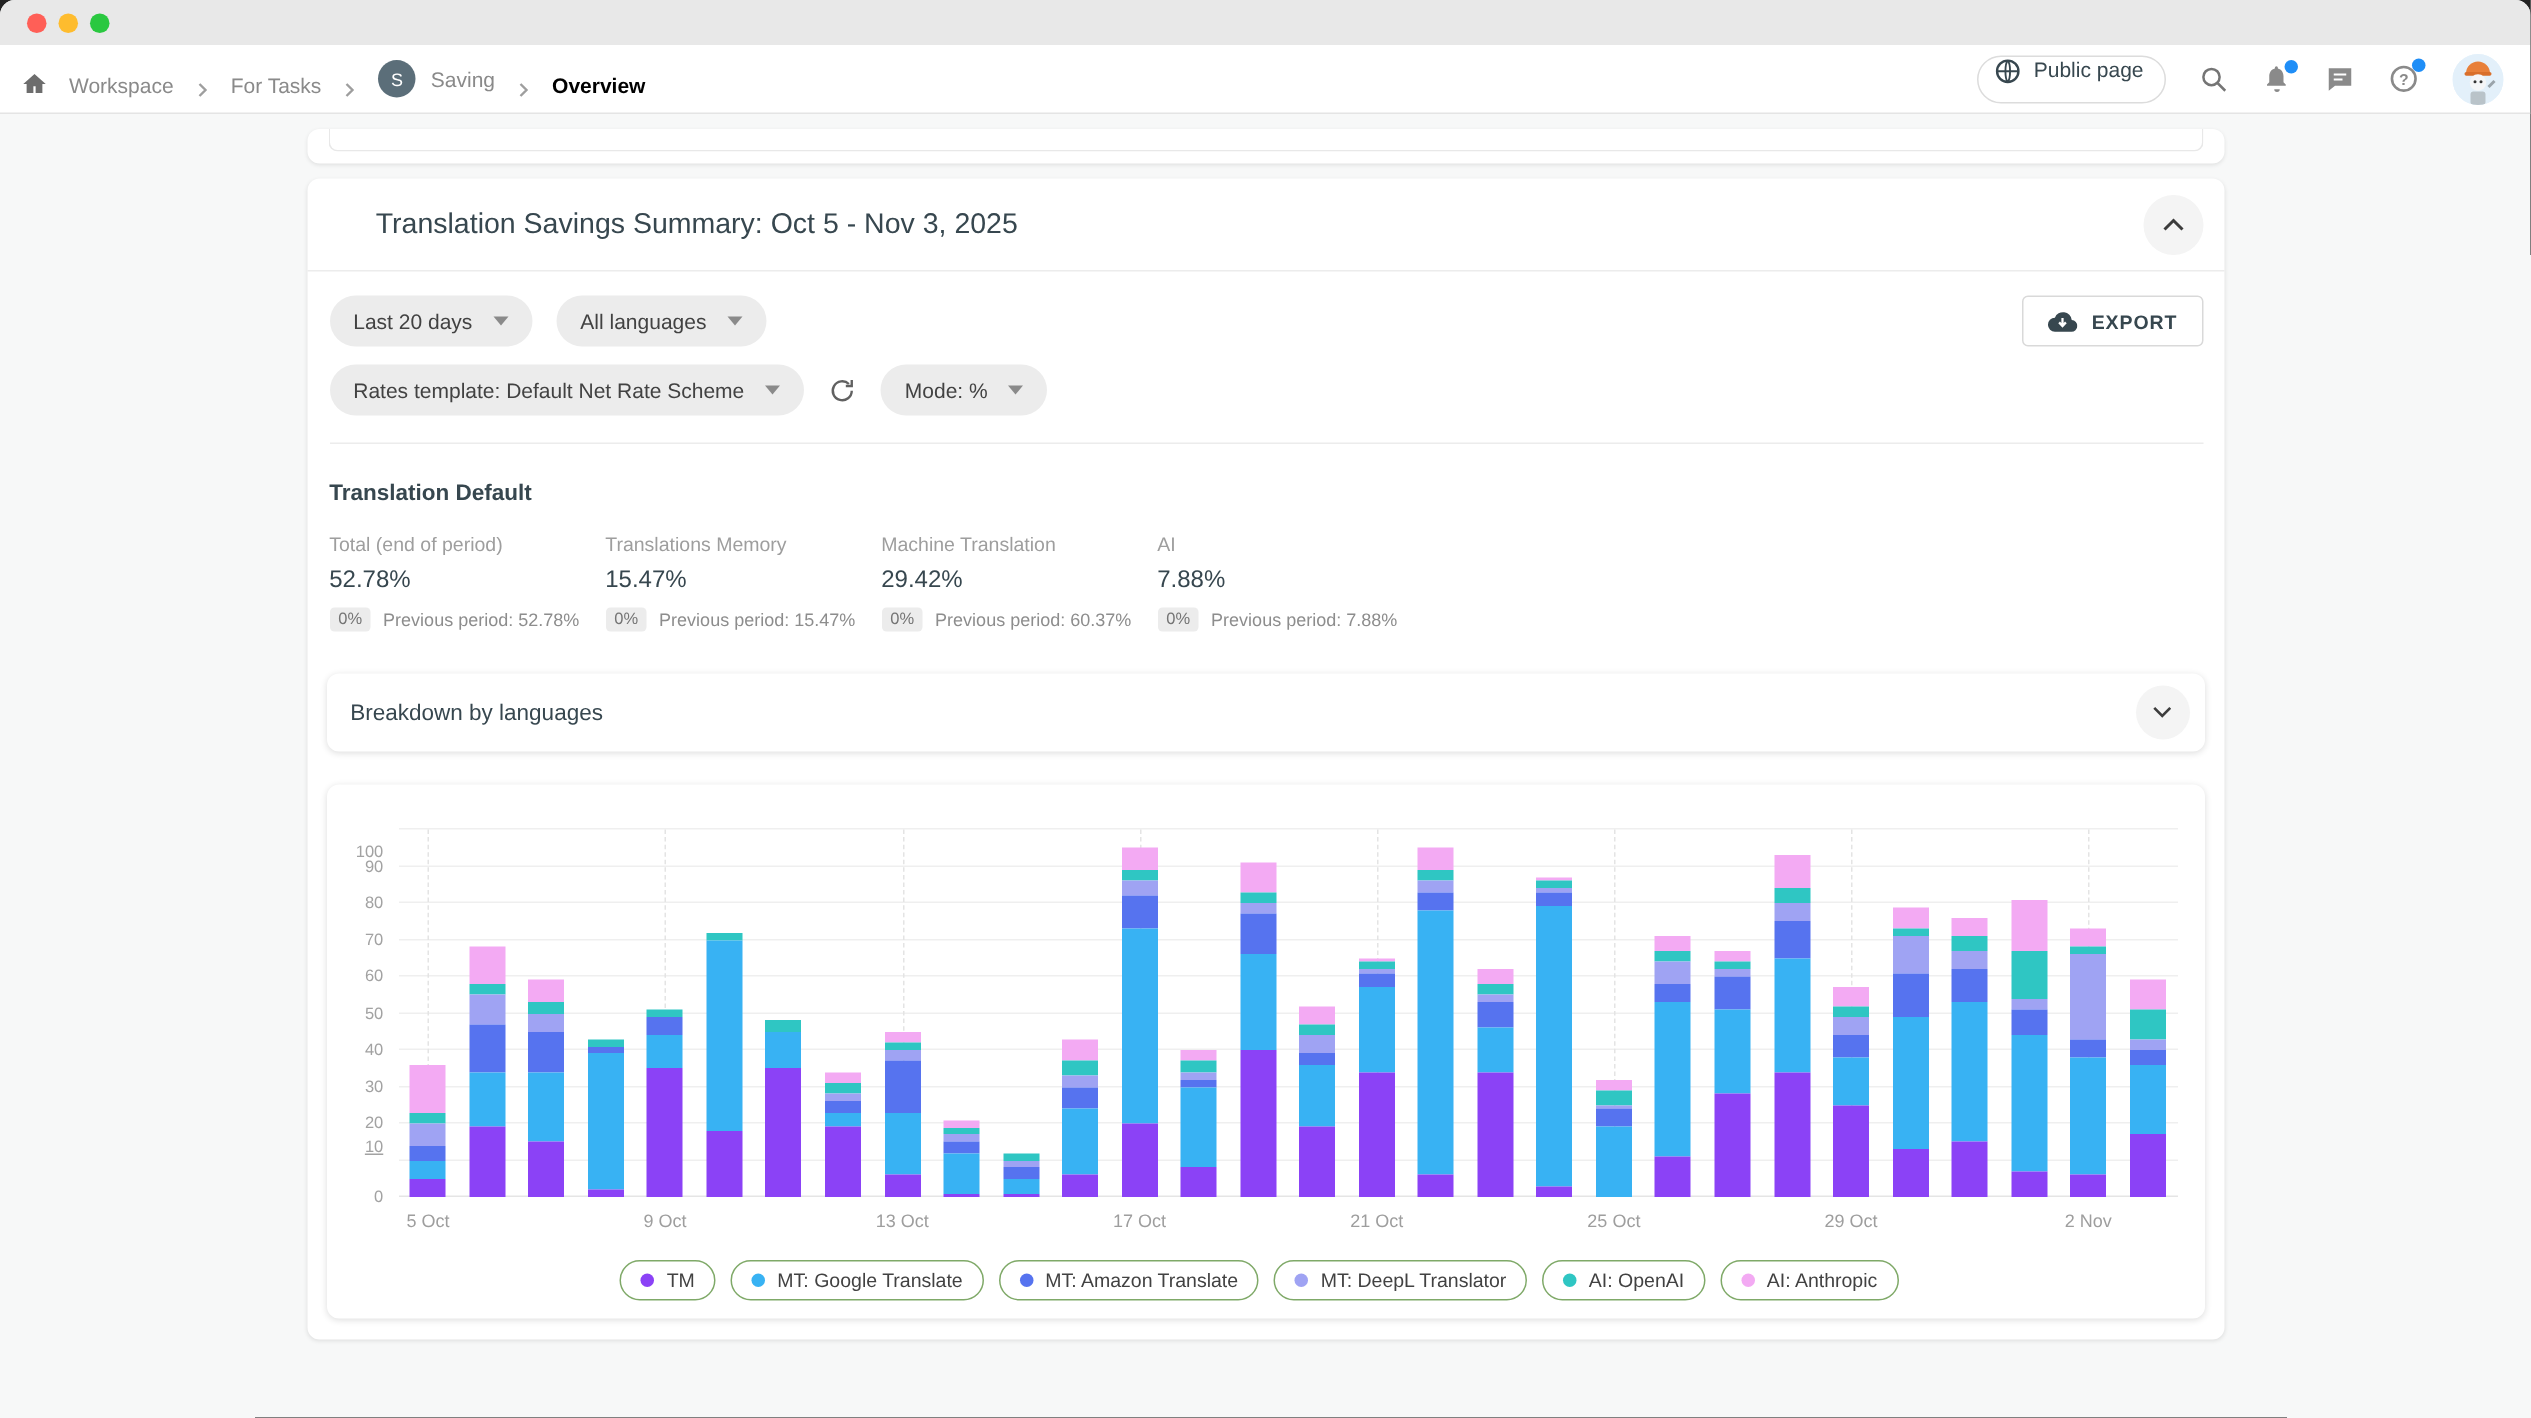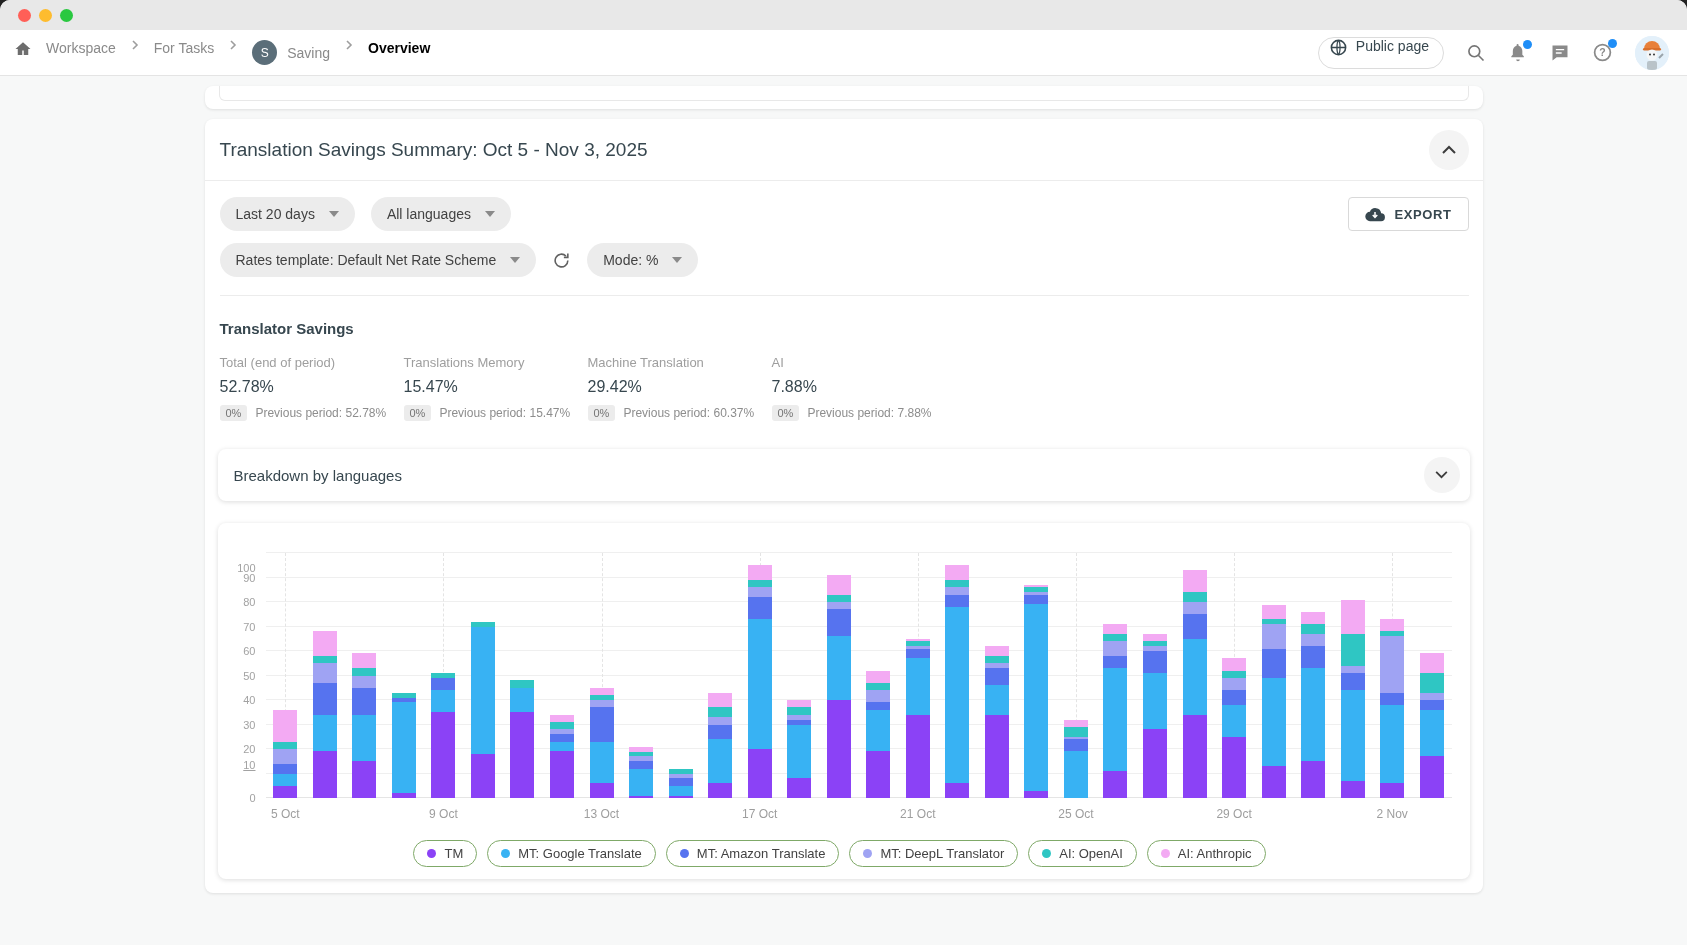--- a/index.html
+++ b/index.html
@@ -6,42 +6,42 @@
   html,body { width:1687px; height:945px; background:#222; font-family:"Liberation Sans","DejaVu Sans",sans-serif; }
   .window { width:1687px; height:945px; border-radius:10px 10px 0 0; overflow:hidden; display:flex; flex-direction:column; background:#f7f8f8; }
 
   
   .titlebar { height:30px; background:#e8e8e8; display:flex; align-items:center; padding-left:18px; flex:0 0 auto; }
   .tl-dot { width:13px; height:13px; border-radius:50%; margin-right:8px; }
   .tl-red { background:#ff5f57; } .tl-yellow { background:#febc2e; } .tl-green { background:#2ac840; }
 
   
   .appbar { height:46px; background:#fff; border-bottom:1px solid #e4e4e4; display:flex; align-items:center; justify-content:space-between; padding:0 18px 0 14px; flex:0 0 auto; }
-  .crumbs { display:flex; align-items:flex-start; gap:14px; font-size:14px; color:#8a8a8a; }
+  .crumbs { display:flex; align-items:flex-end; gap:14px; font-size:14px; color:#8a8a8a; }
   .crumb { cursor:pointer; }
   .crumb-current { color:#000000; font-weight:bold; }
   .crumb-sep { color:#9e9e9e; display:flex; }
   .s-badge { width:25px; height:25px; border-radius:50%; background:#5b6e79; color:#fff; font-size:12px; display:flex; align-items:center; justify-content:center; }
   .saving-crumb { display:flex; align-items:center; gap:10px; }
   .appbar-right { display:flex; align-items:center; gap:22px; }
   .public-pill { display:flex; align-items:flex-start; gap:8px; border:1px solid #dcdcdc; border-radius:16px; height:32px; padding:0 14px 0 10px; font-size:14px; color:#37474f; background:#fff; cursor:pointer; }
   .icon-btn { position:relative; display:flex; align-items:center; cursor:pointer; }
   .blue-dot { position:absolute; top:-3px; right:-4px; width:9px; height:9px; border-radius:50%; background:#1f8ef7; }
   .avatar { width:34px; height:34px; border-radius:50%; overflow:hidden; background:#e7f2fb; cursor:pointer; }
 
   
   .content { flex:1; overflow:hidden; padding-top:10px; }
   .col { width:1278px; margin:0 auto; }
   .card { background:#fff; border-radius:8px; box-shadow:0 1px 3px rgba(0,0,0,.10); }
   .partial-card { height:23px; padding:0 14px; margin-bottom:10px; }
   .partial-inner { height:15px; border:1px solid #e8e8e8; border-top:none; border-radius:0 0 6px 6px; }
 
   .main-card { padding-bottom:14px; }
   .card-head { height:62px; display:flex; align-items:center; justify-content:space-between; padding:0 14px 0 15px; border-bottom:1px solid #ececec; }
-  .card-title { font-size:19px; font-weight:500; color:#37474f; }
+  .card-title { font-size:19px; font-weight:500; color:#37474f;margin-left:31px; }
   .round-btn { width:40px; height:40px; border-radius:50%; background:#f4f4f4; border:none; display:flex; align-items:center; justify-content:center; cursor:pointer; }
   .round-btn.small { width:36px; height:36px; }
 
   .filters { padding:16px 14px 0 15px; position:relative; }
   .chip-row { display:flex; align-items:center; gap:16px; margin-bottom:12px; }
   .chip { display:flex; align-items:center; gap:14px; background:#ececec; border:none; border-radius:17px; height:34px; padding:0 16px; font-size:14px; color:#424242; cursor:pointer; font-family:inherit; }
   .caret { width:0; height:0; border-left:5px solid transparent; border-right:5px solid transparent; border-top:6px solid #8a8a8a; }
   .export-btn { position:absolute; top:16px; right:14px; height:34px; display:flex; align-items:center; gap:9px; background:#fff; border:1px solid #d9d9d9; border-radius:4px; padding:0 16px; font-size:13px; font-weight:bold; letter-spacing:.6px; color:#37474f; cursor:pointer; font-family:inherit; }
   .filters-divider { border:none; border-top:1px solid #ececec; margin:18px 0 0 0; }
 
@@ -219,21 +219,21 @@
                   <path d="M19.4 7.1A7 7 0 0 0 5.9 5.3 5.5 5.5 0 0 0 6 16.5h13a4.7 4.7 0 0 0 .4-9.4z" fill="#37474f"></path>
                   <path d="M12 5.5v6M9.3 9l2.7 3 2.7-3" stroke="#fff" stroke-width="1.8" fill="none"></path>
                 </svg>
             </span>
             <span>EXPORT</span>
           </button>
           <hr class="filters-divider">
         </div>
 
 
-        <div class="savings-head">Translator Savings</div>
+        <div class="savings-head">Translation Default</div>
 
         <div class="metrics">
           <div class="metric">
             <div class="metric-label">Total (end of period)</div>
             <div class="metric-value">52.78%</div>
             <div class="metric-sub">
               <span class="delta-badge">0%</span>
               <span class="prev-text">Previous period: 52.78%</span>
             </div>
           </div>

